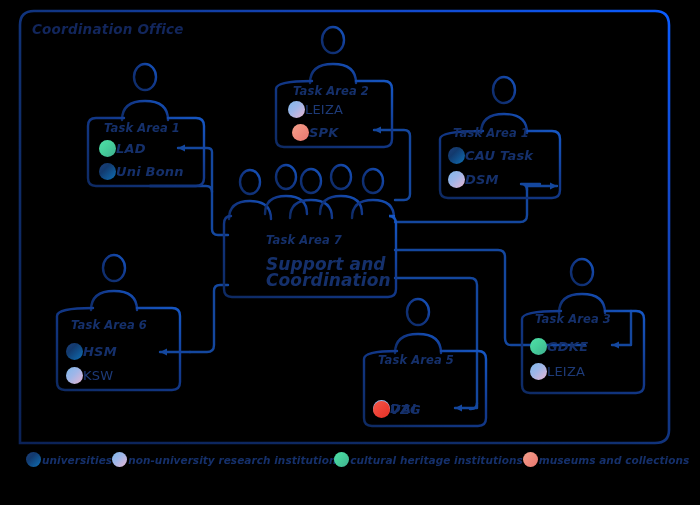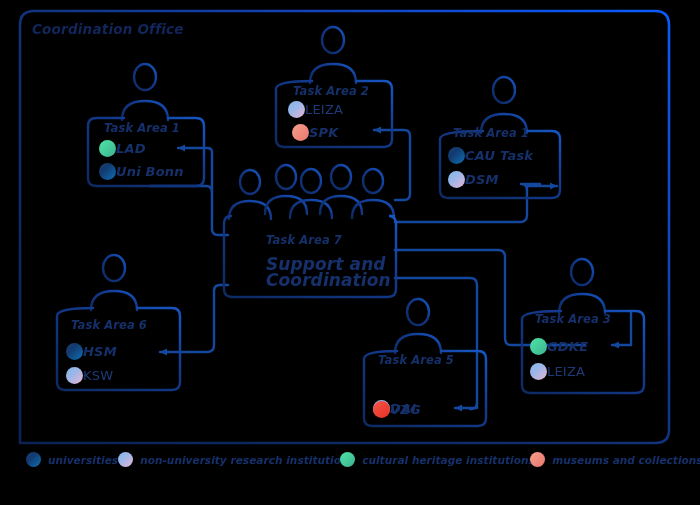--- a/index.html
+++ b/index.html
@@ -80,21 +80,21 @@
   }
   .legend-row{
     display:flex;
     align-items:center;
     margin-bottom:13px;
     flex-wrap:nowrap;
   }
   .legend-item{
     display:flex;
     align-items:center;
-    gap:7px;
+    gap:1px;
     white-space:nowrap;
   }
   .legend-item .dot{width:15px;height:15px;}
   .legend-label{
     font-size:10.5px;
     font-weight:bold;
     font-style:italic;
     color:#15306b;
     letter-spacing:.05px;
   }

